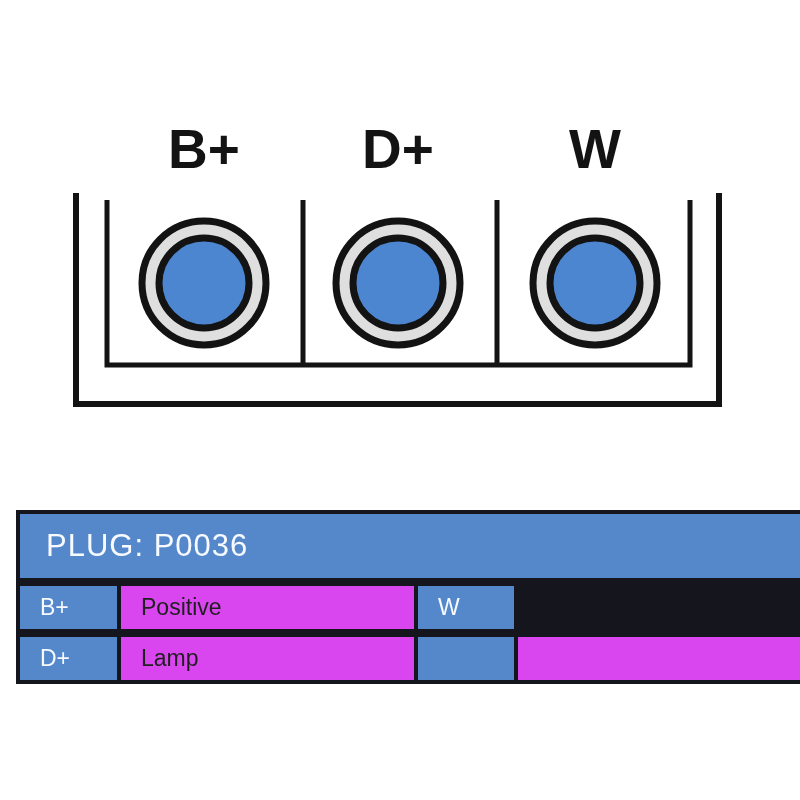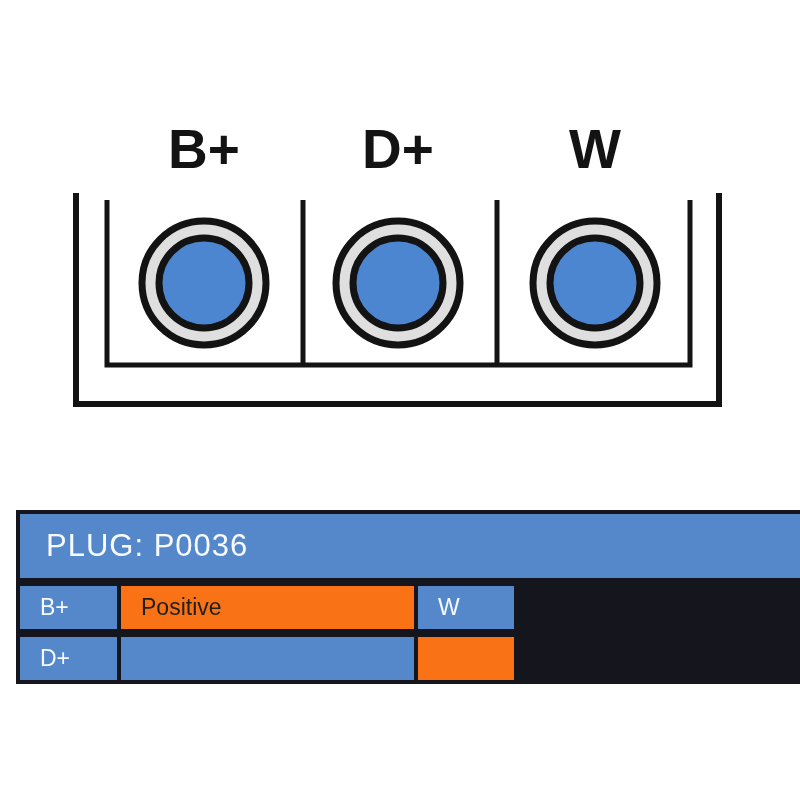--- a/index.html
+++ b/index.html
@@ -68,21 +68,21 @@
     display: flex;
     align-items: center;
     padding-left: 20px;
     font-size: 23px;
   }
   .cell-pin {
     background: #5588CB;
     color: #F7FAFF;
   }
   .cell-desc {
-    background: #f97316;
+    background: #d946ef;
     color: #1F1F1F;
   }
 </style>
 </head>
 <body>
 
 <div class="stage">
 
   <div class="plug-diagram">
     <svg width="800" height="470" viewBox="0 0 800 470">
@@ -123,19 +123,20 @@
     </div>
 
     <div class="table-row">
       <div class="cell cell-pin">B+</div>
       <div class="cell cell-desc">Positive</div>
       <div class="cell cell-pin">W</div>
     </div>
 
     <div class="table-row">
       <div class="cell cell-pin">D+</div>
+      <div class="cell cell-desc">Lamp</div>
       <div class="cell cell-pin"></div>
       <div class="cell cell-desc"></div>
     </div>
 
   </div>
 
 </div>
 
 </body></html>

